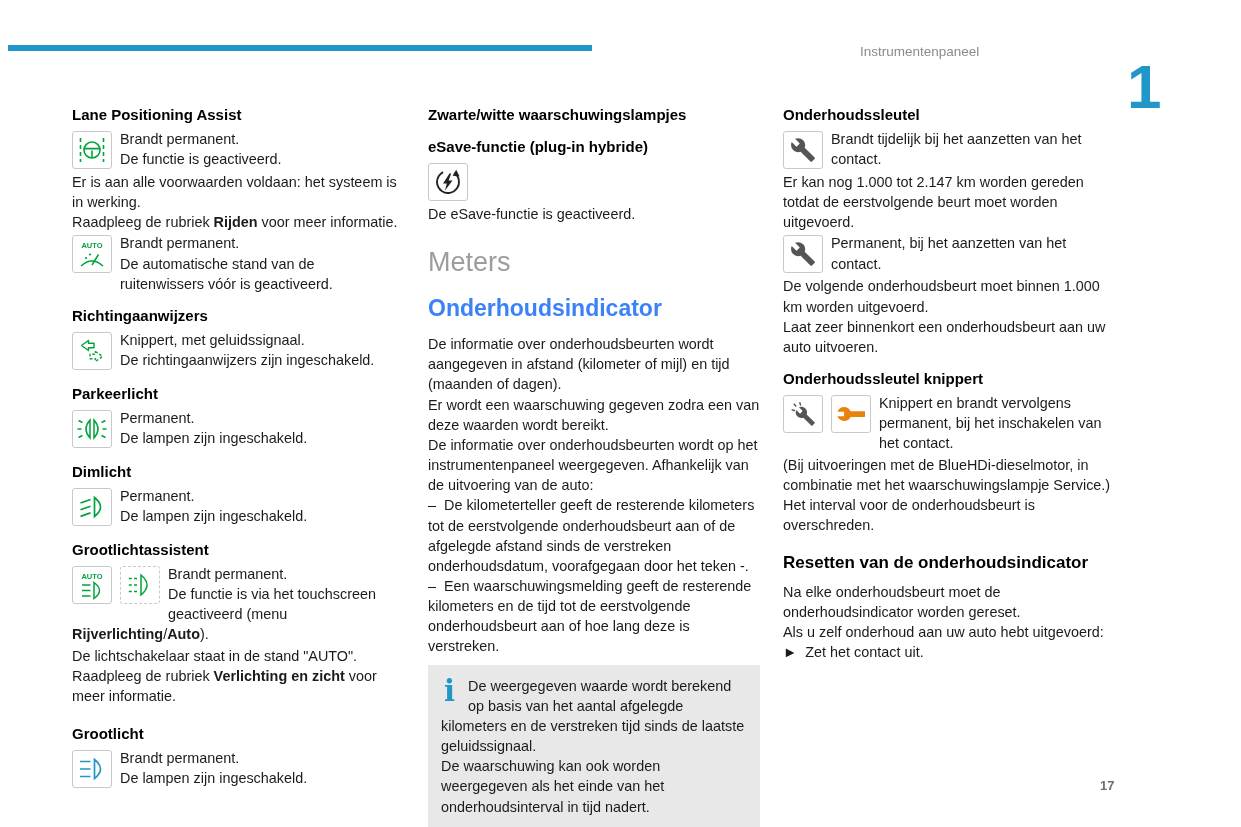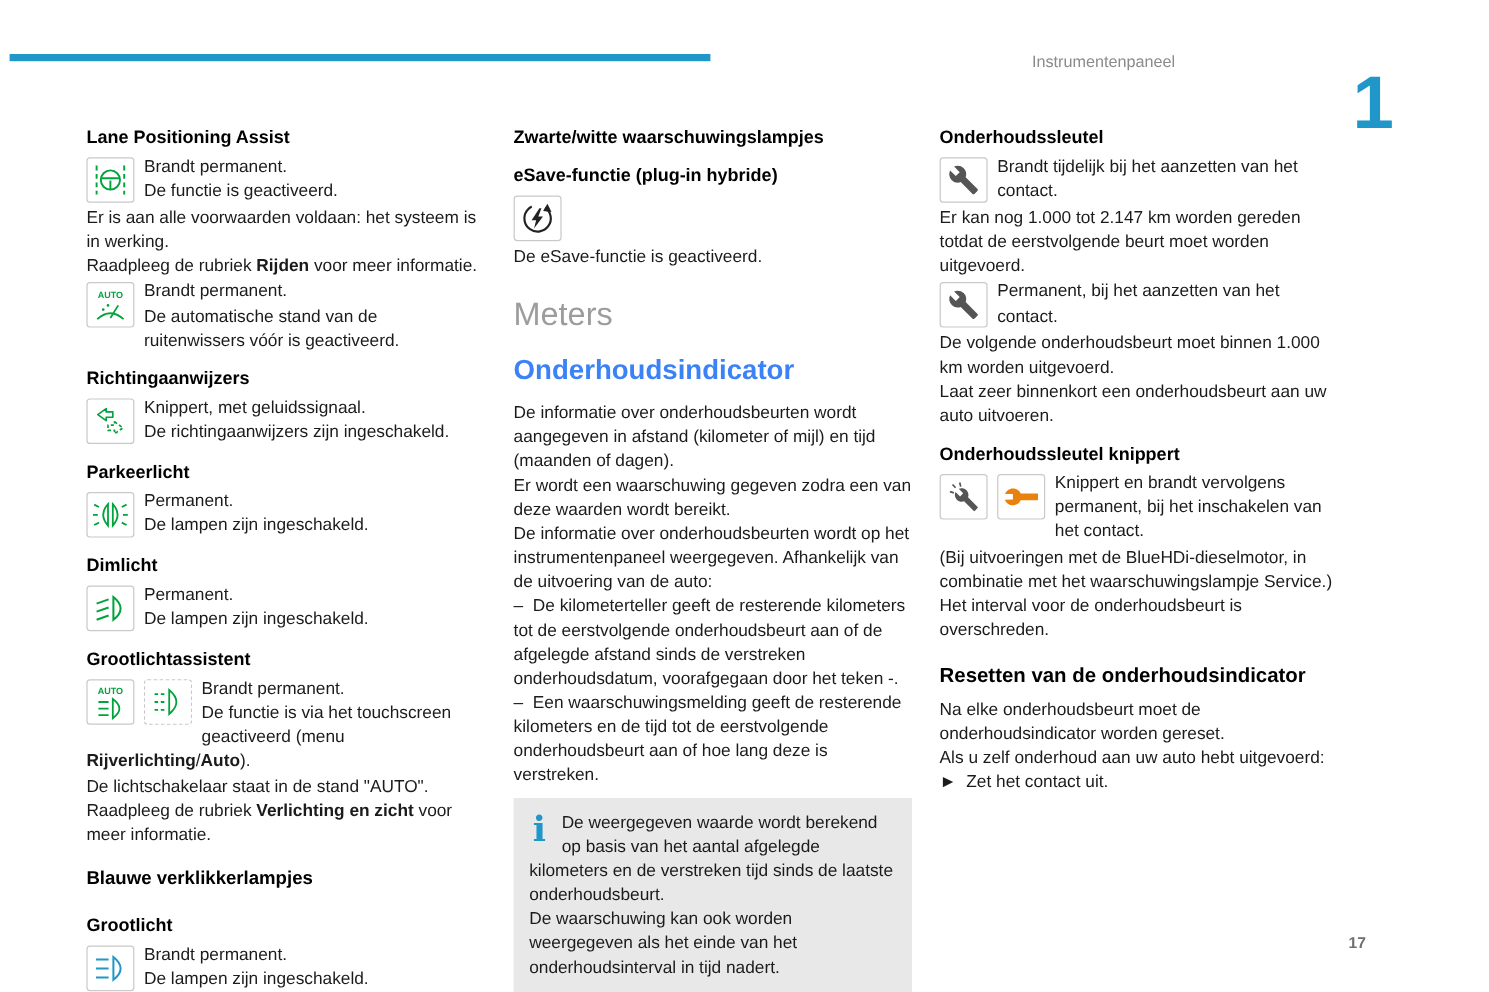--- a/index.html
+++ b/index.html
@@ -5,21 +5,21 @@
   :root{
     --accent:#2196c9; --green:#00a33c; --blue:#2196c9;
     --icon_gray:#555555; --orange:#e8820c; --heading_gray:#9c9c9c;
   }
   *{margin:0;padding:0;box-sizing:border-box}
   html,body{width:1241px;height:827px}
   body{position:relative;background:#fff;font-family:"Liberation Sans",sans-serif;color:#1b1b1b;overflow:hidden}
   .topbar{position:absolute;left:8px;top:45px;width:584px;height:6px;background:var(--accent)}
   .pheader{position:absolute;top:44px;left:860px;width:250px;text-align:left;font-size:13.5px;color:#8b8b8b}
   .chapter{position:absolute;top:56px;left:1127px;width:90px;font-size:62px;font-weight:700;color:var(--accent);line-height:1}
-  .pagenum{position:absolute;top:778px;left:1100px;width:62px;text-align:center;font-size:13px;color:#6f6f6f;font-weight:700}
+  .pagenum{position:absolute;top:778px;left:1100px;width:62px;text-align:left;font-size:13px;color:#6f6f6f;font-weight:700}
   .col{position:absolute;top:87px;font-size:14.4px;line-height:1.4}
   #c1{left:72px;width:330px}
   #c2{left:428px;width:332px}
   #c3{left:783px;width:330px}
   .h{font-size:15px;font-weight:700;margin:11px 0 4px;color:#000}
   .h.first{margin-top:17px}
   .h-cat{font-size:15.5px;font-weight:700;margin:16px 0 13px;color:#000}
   .h-gray{font-size:27px;font-weight:400;color:var(--heading_gray);margin:20px 0 10px}
   .h-big{font-size:23px;font-weight:700;margin:4px 0 10px;color:#3b82f6}
   .h-mid{font-size:17px;font-weight:700;margin:16px 0 7px;color:#000}
@@ -142,21 +142,20 @@
             <path d="M12 6.5 H3 M12 13 H3 M12 19.5 H3" stroke-dasharray="3 2.2"></path>
           </g>
         </svg>
       </span>
       <span>Brandt permanent.</span><br>
       <span>De functie is via het touchscreen geactiveerd (menu </span><b>Rijverlichting</b><span>/</span><b>Auto</b><span>).</span>
     </div>
     <p class="t">De lichtschakelaar staat in de stand "AUTO".</p>
     <p class="t"><span>Raadpleeg de rubriek </span><b>Verlichting en zicht</b><span> voor meer informatie.</span></p>
 
-    <h3 class="h-cat">Blauwe verklikkerlampjes</h3>
 
     <h3 class="h first">Grootlicht</h3>
     <div class="iconrow">
       <span class="ibox b">
         <svg width="32" height="26" viewBox="0 0 32 26" aria-hidden="true">
           <g stroke="currentColor" fill="none" stroke-width="1.7">
             <path d="M18.5 3.5 Q30.5 13 18.5 22.5 Z"></path>
             <path d="M14.5 5.5 H4 M14.5 13 H4 M14.5 20.5 H4"></path>
           </g>
         </svg>
@@ -186,21 +185,21 @@
     <h1 class="h-big">Onderhoudsindicator</h1>
 
     <p class="t">De informatie over onderhoudsbeurten wordt aangegeven in afstand (kilometer of mijl) en tijd (maanden of dagen).</p>
     <p class="t">Er wordt een waarschuwing gegeven zodra een van deze waarden wordt bereikt.</p>
     <p class="t">De informatie over onderhoudsbeurten wordt op het instrumentenpaneel weergegeven. Afhankelijk van de uitvoering van de auto:</p>
     <p class="t">–&nbsp;&nbsp;De kilometerteller geeft de resterende kilometers tot de eerstvolgende onderhoudsbeurt aan of de afgelegde afstand sinds de verstreken onderhoudsdatum, voorafgegaan door het teken -.</p>
     <p class="t">–&nbsp;&nbsp;Een waarschuwingsmelding geeft de resterende kilometers en de tijd tot de eerstvolgende onderhoudsbeurt aan of hoe lang deze is verstreken.</p>
 
     <div class="infobox">
       <span class="iglyph">i</span>
-      <p class="t">De weergegeven waarde wordt berekend op basis van het aantal afgelegde kilometers en de verstreken tijd sinds de laatste onderhoudsbeurt.</p>
+      <p class="t">De weergegeven waarde wordt berekend op basis van het aantal afgelegde kilometers en de verstreken tijd sinds de laatste geluidssignaal.</p>
       <p class="t">De waarschuwing kan ook worden weergegeven als het einde van het onderhoudsinterval in tijd nadert.</p>
     </div>
   </div>
 
   <div class="col" id="c3">
 
     <h3 class="h first">Onderhoudssleutel</h3>
     <div class="iconrow">
       <span class="ibox gr">
         <svg width="26" height="26" viewBox="0 0 24 24" aria-hidden="true">

